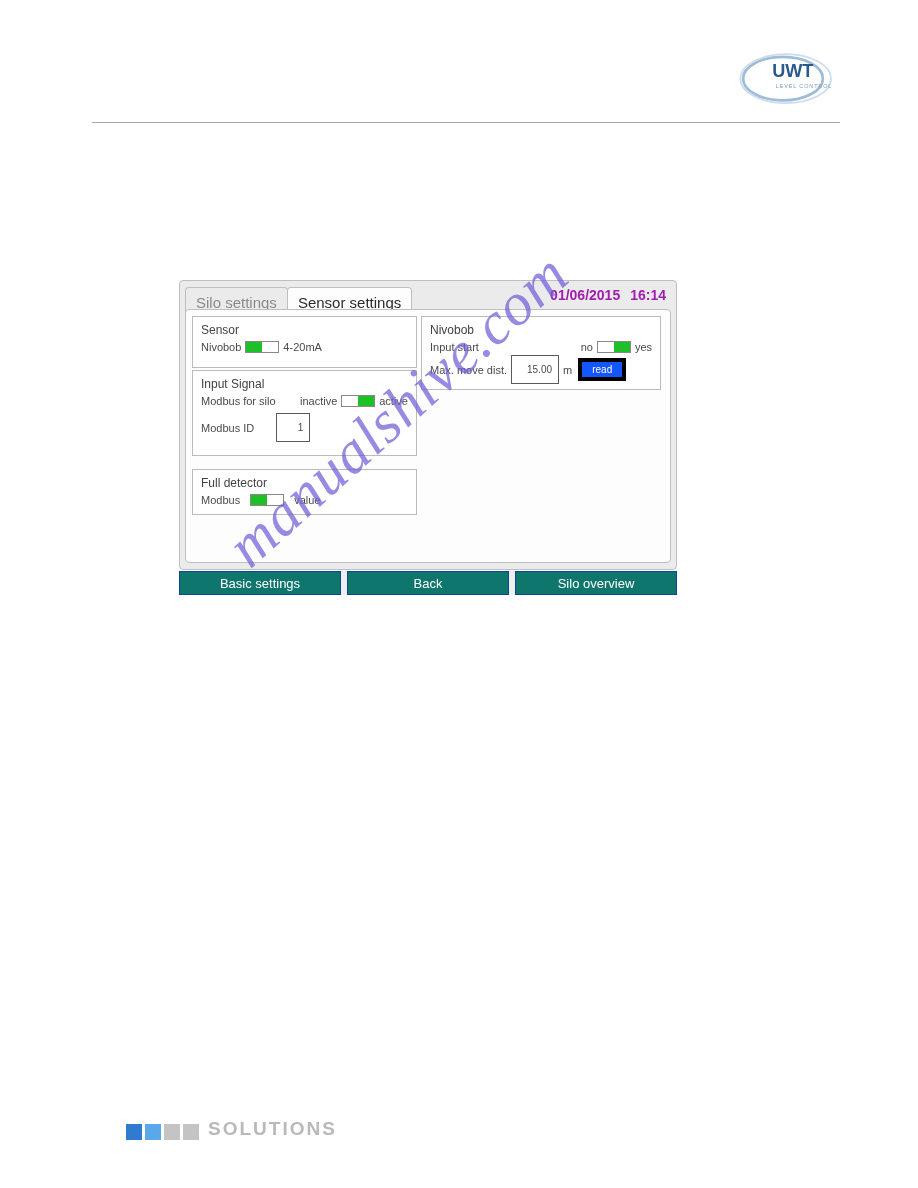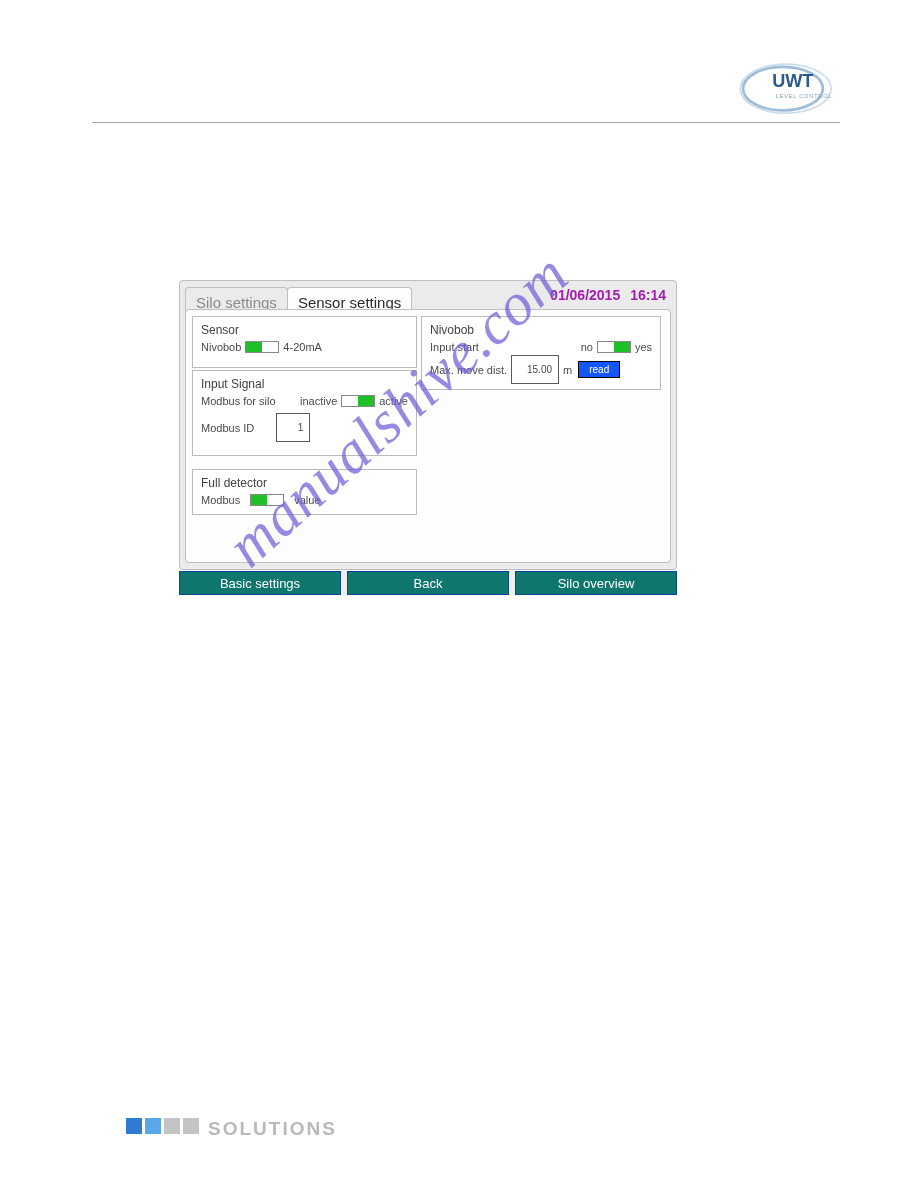--- a/index.html
+++ b/index.html
@@ -1,38 +1,38 @@
 <!DOCTYPE html>
 <html><head>
 <meta charset="utf-8">
 <style>
   html,body{margin:0;padding:0;background:#fff;font-family:Verdana,Arial,sans-serif;color:#333}
   .page{width:918px;height:1188px;position:relative;margin:0 auto;background:#fff}
-  .logo{position:absolute;top:56px;right:80px;width:110px;height:58px}
+  .logo{position:absolute;top:46px;right:80px;width:110px;height:58px}
   .hr{position:absolute;top:122px;left:92px;right:78px;border-top:1px solid #a8a8a8}
   .panel{position:absolute;left:179px;top:280px;width:498px;height:290px;border:1px solid #bfbfbf;border-radius:4px;background:#ebebeb;box-sizing:border-box}
   .tabbar{position:absolute;top:6px;left:5px;display:flex;gap:0}
   .tab{height:22px;padding:6px 10px;font-size:15px;border:1px solid #bfbfbf;border-bottom:none;border-top-left-radius:4px;border-top-right-radius:4px;background:#ebebeb;color:#8a8a8a;margin-right:-1px}
   .tab.active{background:#fdfdfd;color:#2b2b2b}
   .datetime{position:absolute;top:6px;right:10px;font-size:14px;font-weight:bold;color:#a21caf;letter-spacing:0}
   .datetime span+span{margin-left:10px}
   .pane{position:absolute;top:28px;left:5px;right:5px;bottom:6px;border:1px solid #bfbfbf;border-radius:4px;background:#fdfdfd}
   .box{position:absolute;border:1px solid #bbb;background:#fff;box-sizing:border-box;padding:6px 8px}
   .box-title{font-size:12px;font-weight:normal;color:#424242;margin-bottom:4px}
   .row{display:flex;align-items:center;font-size:11px;color:#4a4a4a;margin-top:3px}
   .toggle{display:inline-flex;width:34px;height:12px;border:1px solid #888;margin:0 4px;box-sizing:border-box}
   .toggle .half{flex:1}
   .toggle .on{background:#1fbf27}
   .toggle .off{background:#fff}
   .numbox{display:inline-block;border:1px solid #5a5a5a;background:#fff;font-size:10px;padding:8px 6px;text-align:right;min-width:34px;margin:0 4px}
-  .btn-read{display:inline-block;background:#1456ff;color:#fff;font-size:10px;padding:2px 10px;border:1px solid #000000;margin-left:6px}
+  .btn-read{display:inline-block;background:#1456ff;color:#fff;font-size:10px;padding:2px 10px;border:4px solid #000000;margin-left:6px}
   .bottombar{position:absolute;left:179px;top:571px;width:498px;height:24px;display:flex;gap:6px;background:#eee;box-sizing:border-box}
   .bottombar .bbtn{flex:1;background:#0f766e;color:#fff;font-size:13px;display:flex;align-items:center;justify-content:center;border:1px solid #0a479a}
   .watermark{position:absolute;left:160px;top:320px;width:600px;font-size:60px;font-style:italic;font-family:Georgia,'Times New Roman',serif;color:#6f5ed9;opacity:0.72;transform:rotate(-42deg);transform-origin:center;pointer-events:none;letter-spacing:1px}
-  .footer-blocks{position:absolute;left:126px;bottom:48px;display:flex;gap:3px;align-items:flex-start}
+  .footer-blocks{position:absolute;left:126px;bottom:48px;display:flex;gap:3px;align-items:flex-end}
   .footer-blocks .sq{width:16px;height:16px}
   .footer-text{margin-left:6px;font-family:Arial,sans-serif;font-weight:bold;font-size:19px;letter-spacing:2px;color:#b9b9b9}
 </style>
 </head>
 <body>
 
 <div class="page">
 
   <div class="logo">
     <svg viewBox="0 0 120 64" width="110" height="58">

